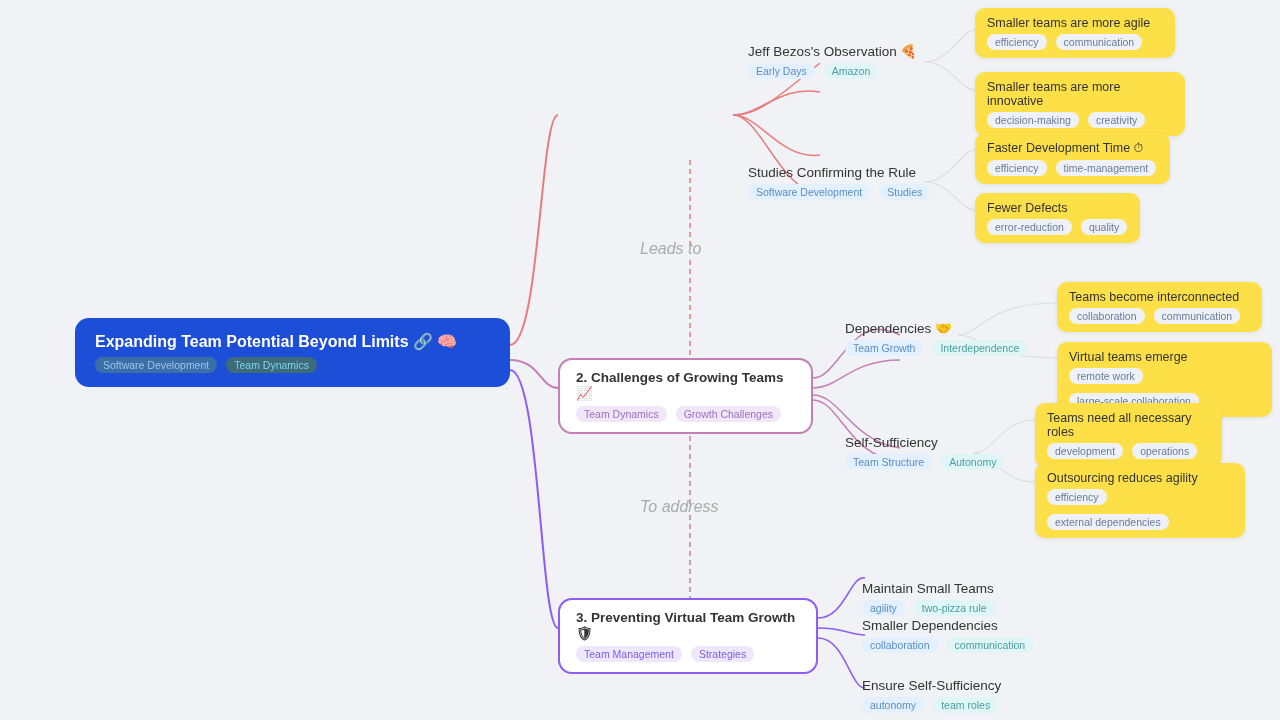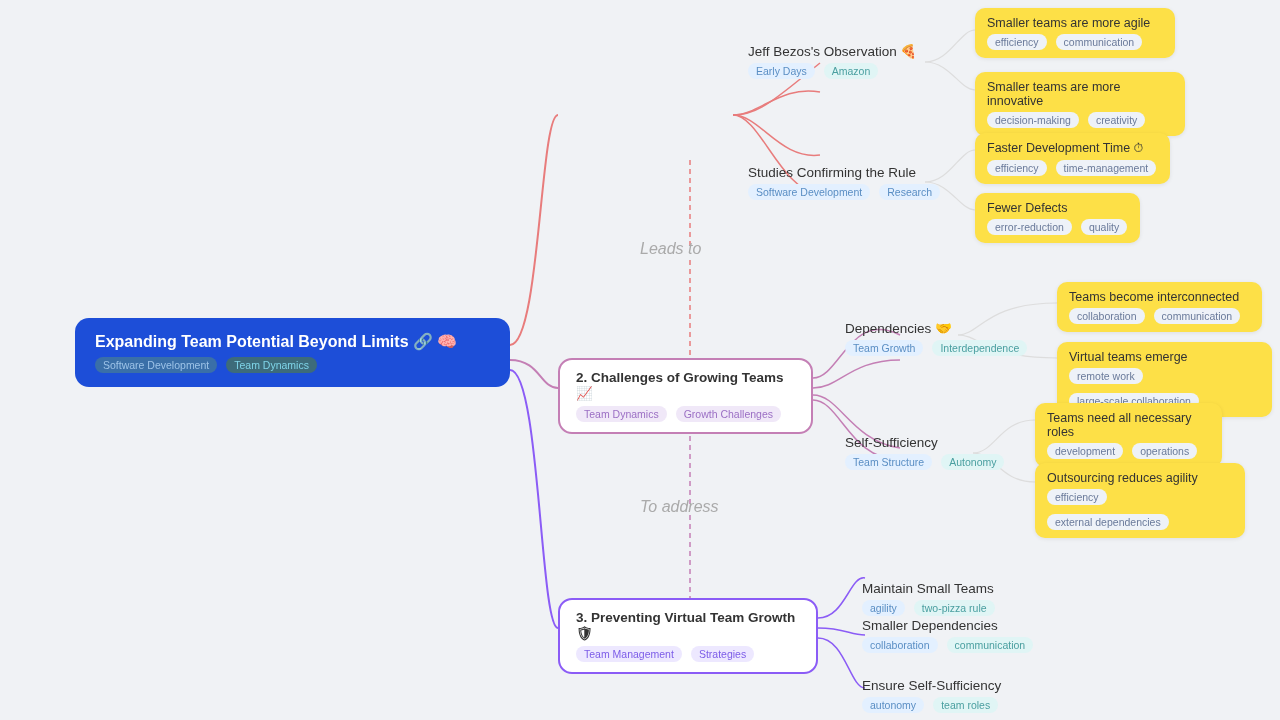--- a/index.html
+++ b/index.html
@@ -231,21 +231,21 @@
     <div class="tags">
       <span class="tag tag-l2-blue">Early Days</span>
       <span class="tag tag-l2-teal">Amazon</span>
     </div>
   </div>
 
   <div style="position:absolute; left:748px; top:165px;">
     <div class="node-level2-title">Studies Confirming the Rule</div>
     <div class="tags">
       <span class="tag tag-l2-blue">Software Development</span>
-      <span class="tag tag-l2-blue">Research</span>
+      <span class="tag tag-l2-blue">Studies</span>
     </div>
   </div>
 
   <div style="position:absolute; left:845px; top:435px;">
     <div class="node-level2-title">Self-Sufficiency</div>
     <div class="tags">
       <span class="tag tag-l2-blue">Team Structure</span>
       <span class="tag tag-l2-teal">Autonomy</span>
     </div>
   </div>

